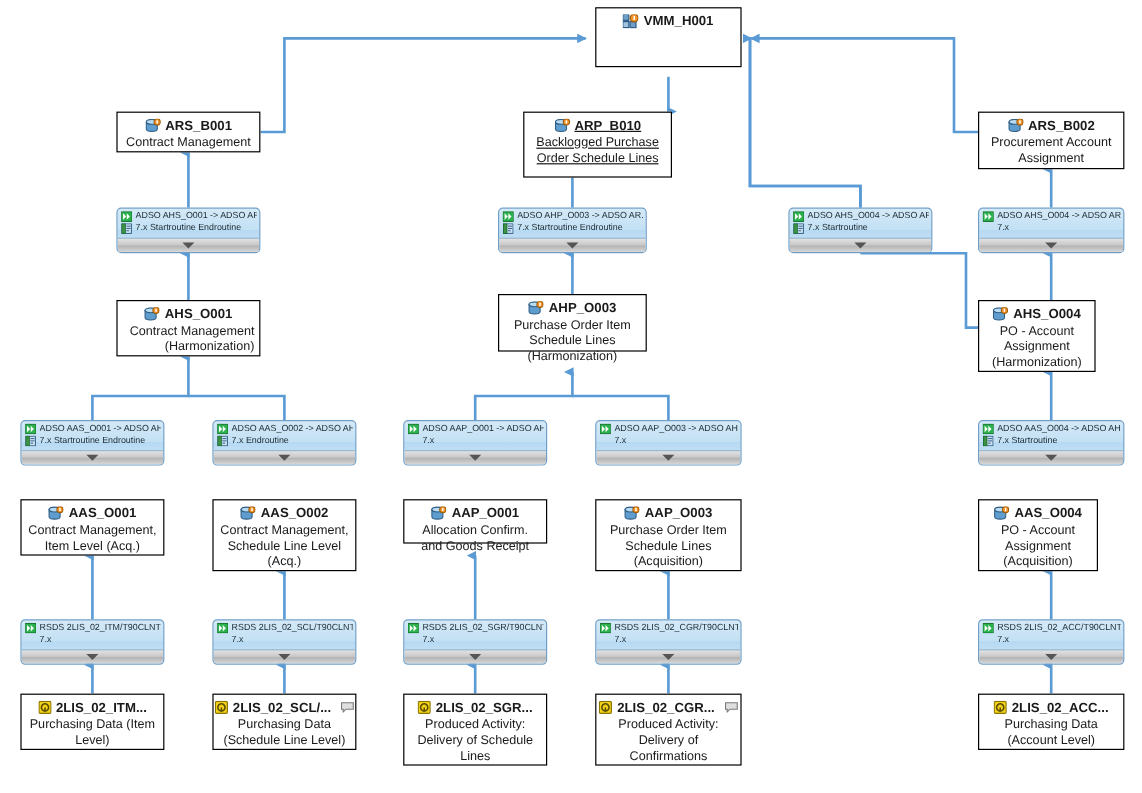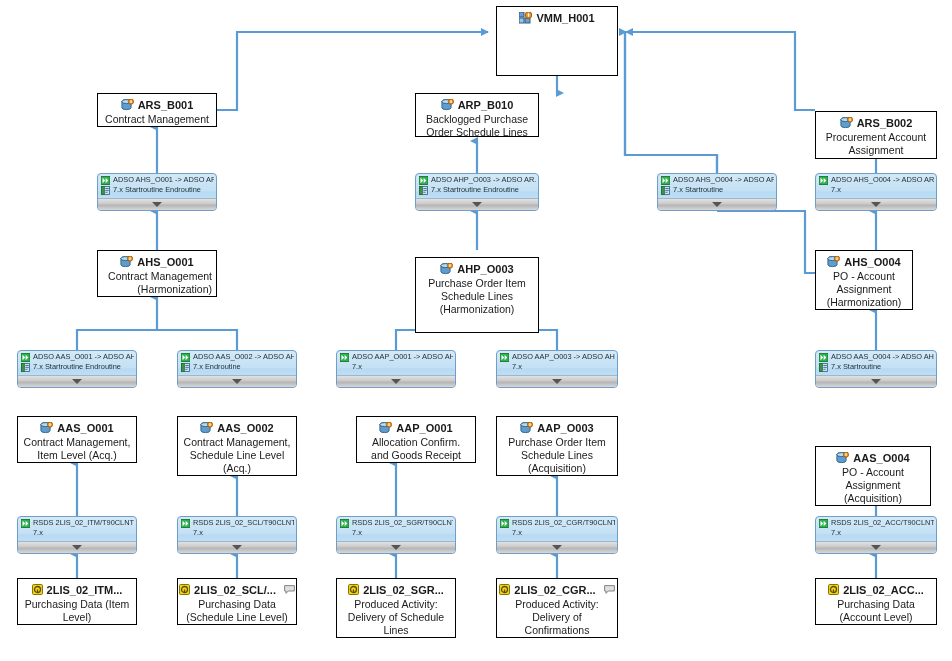--- a/index.html
+++ b/index.html
@@ -160,21 +160,21 @@
       <path d="M815,273 L805,273 L805,211 L717,211"></path>
       <path d="M717,173 L717,155 L625,155 L625,32 L626,32" marker-end="url(#arrRt)"></path>
 
       <path d="M717,173 L717,155 L625,155 L625,32"></path>
 
       <path d="M815,110 L795,110 L795,32 L626,32" marker-end="url(#arrRt)"></path>
     </g>
   </svg>
 
   <div id="nodes-layer">
-      <div class="node" style="left: 496px; top: 6px; width: 122px; height: 70px;">
+      <div class="node" style="left: 496px; top: 6px; width: 122px; height: 50px;">
         <div class="hdr">
           <span class="ico spb">
             <svg viewBox="0 0 13 12">
               <rect x="0" y="0" width="5" height="5" fill="#6f9ec9" stroke="#2f5d85" stroke-width="1"></rect>
               <rect x="0" y="6" width="5" height="5" fill="#9fc4e0" stroke="#2f5d85" stroke-width="1"></rect>
               <rect x="6" y="6" width="5" height="5" fill="#6f9ec9" stroke="#2f5d85" stroke-width="1"></rect>
               <circle cx="9.5" cy="3" r="3.3" fill="#f0932b" stroke="#9c5b05" stroke-width="1"></circle>
               <rect x="8.9" y="1.4" width="1.3" height="3.2" fill="#ffffff"></rect>
             </svg>
           </span>
@@ -191,39 +191,39 @@
               <circle cx="10" cy="2.6" r="2.6" fill="#f0932b" stroke="#9c5b05" stroke-width="0.9"></circle>
               <rect x="9.4" y="1.3" width="1.2" height="2.6" fill="#ffffff"></rect>
             </svg>
           </span>
           <span class="ttl">ARS_B001</span>
         </div>
         <div>
           <span class="desc">Contract Management</span>
         </div>
       </div>
-      <div class="node" style="left: 415px; top: 93px; width: 124px; height: 44px;">
+      <div class="node" style="left: 436px; top: 93px; width: 124px; height: 55px; text-decoration: underline;">
         <div class="hdr">
           <span class="ico spb">
             <svg viewBox="0 0 13 12">
               <ellipse cx="5.5" cy="2.6" rx="4.6" ry="2" fill="#8fc0e3" stroke="#2f5d85" stroke-width="0.9"></ellipse>
               <path d="M0.9,2.6 L0.9,8.6 A4.6,2 0 0 0 10.1,8.6 L10.1,2.6" fill="#5e9dcd" stroke="#2f5d85" stroke-width="0.9"></path>
               <ellipse cx="5.5" cy="2.6" rx="4.6" ry="2" fill="#b9dcf2" stroke="#2f5d85" stroke-width="0.9"></ellipse>
               <circle cx="10" cy="2.6" r="2.6" fill="#f0932b" stroke="#9c5b05" stroke-width="0.9"></circle>
               <rect x="9.4" y="1.3" width="1.2" height="2.6" fill="#ffffff"></rect>
             </svg>
           </span>
           <span class="ttl">ARP_B010</span>
         </div>
         <div>
           <span class="desc">Backlogged Purchase</span>
           <span class="desc">Order Schedule Lines</span>
         </div>
       </div>
-      <div class="node" style="left: 815px; top: 93px; width: 122px; height: 48px; margin-top: 18px;">
+      <div class="node" style="left: 815px; top: 93px; width: 122px; height: 48px;">
         <div class="hdr">
           <span class="ico spb">
             <svg viewBox="0 0 13 12">
               <ellipse cx="5.5" cy="2.6" rx="4.6" ry="2" fill="#8fc0e3" stroke="#2f5d85" stroke-width="0.9"></ellipse>
               <path d="M0.9,2.6 L0.9,8.6 A4.6,2 0 0 0 10.1,8.6 L10.1,2.6" fill="#5e9dcd" stroke="#2f5d85" stroke-width="0.9"></path>
               <ellipse cx="5.5" cy="2.6" rx="4.6" ry="2" fill="#b9dcf2" stroke="#2f5d85" stroke-width="0.9"></ellipse>
               <circle cx="10" cy="2.6" r="2.6" fill="#f0932b" stroke="#9c5b05" stroke-width="0.9"></circle>
               <rect x="9.4" y="1.3" width="1.2" height="2.6" fill="#ffffff"></rect>
             </svg>
           </span>
@@ -245,21 +245,21 @@
               <rect x="9.4" y="1.3" width="1.2" height="2.6" fill="#ffffff"></rect>
             </svg>
           </span>
           <span class="ttl">AHS_O001</span>
         </div>
         <div>
           <span class="desc">Contract Management</span>
           <span class="desc">(Harmonization)</span>
         </div>
       </div>
-      <div class="node" style="left: 415px; top: 257px; width: 124px; height: 76px;">
+      <div class="node" style="left: 415px; top: 245px; width: 124px; height: 48px;">
         <div class="hdr">
           <span class="ico spb">
             <svg viewBox="0 0 13 12">
               <ellipse cx="5.5" cy="2.6" rx="4.6" ry="2" fill="#8fc0e3" stroke="#2f5d85" stroke-width="0.9"></ellipse>
               <path d="M0.9,2.6 L0.9,8.6 A4.6,2 0 0 0 10.1,8.6 L10.1,2.6" fill="#5e9dcd" stroke="#2f5d85" stroke-width="0.9"></path>
               <ellipse cx="5.5" cy="2.6" rx="4.6" ry="2" fill="#b9dcf2" stroke="#2f5d85" stroke-width="0.9"></ellipse>
               <circle cx="10" cy="2.6" r="2.6" fill="#f0932b" stroke="#9c5b05" stroke-width="0.9"></circle>
               <rect x="9.4" y="1.3" width="1.2" height="2.6" fill="#ffffff"></rect>
             </svg>
           </span>
@@ -320,21 +320,21 @@
             </svg>
           </span>
           <span class="ttl">AAS_O002</span>
         </div>
         <div>
           <span class="desc">Contract Management,</span>
           <span class="desc">Schedule Line Level</span>
           <span class="desc">(Acq.)</span>
         </div>
       </div>
-      <div class="node" style="left: 356px; top: 416px; width: 120px; height: 47px;">
+      <div class="node" style="left: 336px; top: 416px; width: 120px; height: 37px;">
         <div class="hdr">
           <span class="ico spb">
             <svg viewBox="0 0 13 12">
               <ellipse cx="5.5" cy="2.6" rx="4.6" ry="2" fill="#8fc0e3" stroke="#2f5d85" stroke-width="0.9"></ellipse>
               <path d="M0.9,2.6 L0.9,8.6 A4.6,2 0 0 0 10.1,8.6 L10.1,2.6" fill="#5e9dcd" stroke="#2f5d85" stroke-width="0.9"></path>
               <ellipse cx="5.5" cy="2.6" rx="4.6" ry="2" fill="#b9dcf2" stroke="#2f5d85" stroke-width="0.9"></ellipse>
               <circle cx="10" cy="2.6" r="2.6" fill="#f0932b" stroke="#9c5b05" stroke-width="0.9"></circle>
               <rect x="9.4" y="1.3" width="1.2" height="2.6" fill="#ffffff"></rect>
             </svg>
           </span>
@@ -357,21 +357,21 @@
             </svg>
           </span>
           <span class="ttl">AAP_O003</span>
         </div>
         <div>
           <span class="desc">Purchase Order Item</span>
           <span class="desc">Schedule Lines</span>
           <span class="desc">(Acquisition)</span>
         </div>
       </div>
-      <div class="node" style="left: 815px; top: 416px; width: 116px; height: 60px; margin-top: 30px;">
+      <div class="node" style="left: 815px; top: 416px; width: 100px; height: 60px;">
         <div class="hdr">
           <span class="ico spb">
             <svg viewBox="0 0 13 12">
               <ellipse cx="5.5" cy="2.6" rx="4.6" ry="2" fill="#8fc0e3" stroke="#2f5d85" stroke-width="0.9"></ellipse>
               <path d="M0.9,2.6 L0.9,8.6 A4.6,2 0 0 0 10.1,8.6 L10.1,2.6" fill="#5e9dcd" stroke="#2f5d85" stroke-width="0.9"></path>
               <ellipse cx="5.5" cy="2.6" rx="4.6" ry="2" fill="#b9dcf2" stroke="#2f5d85" stroke-width="0.9"></ellipse>
               <circle cx="10" cy="2.6" r="2.6" fill="#f0932b" stroke="#9c5b05" stroke-width="0.9"></circle>
               <rect x="9.4" y="1.3" width="1.2" height="2.6" fill="#ffffff"></rect>
             </svg>
           </span>

